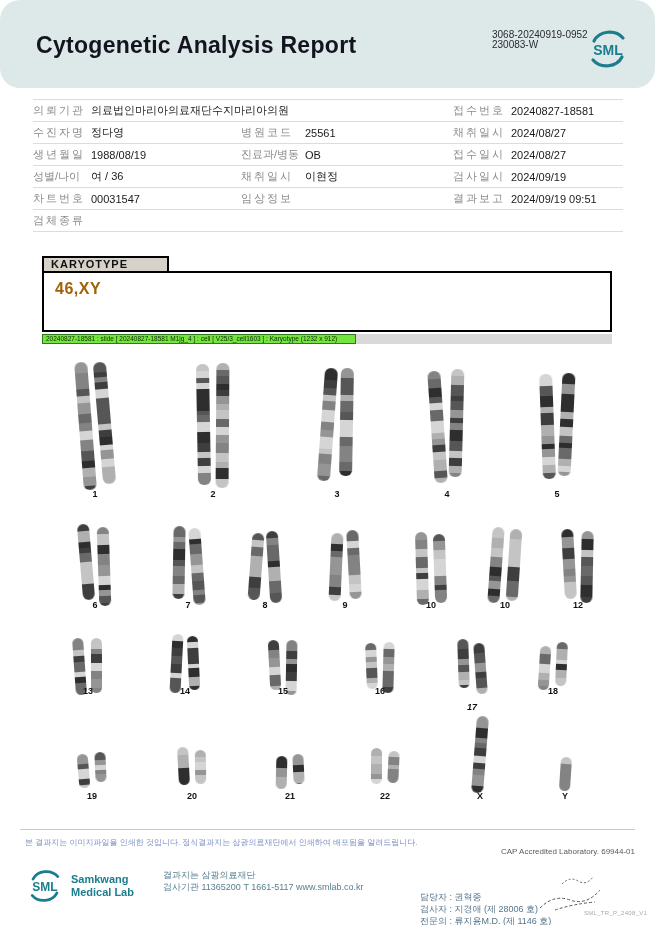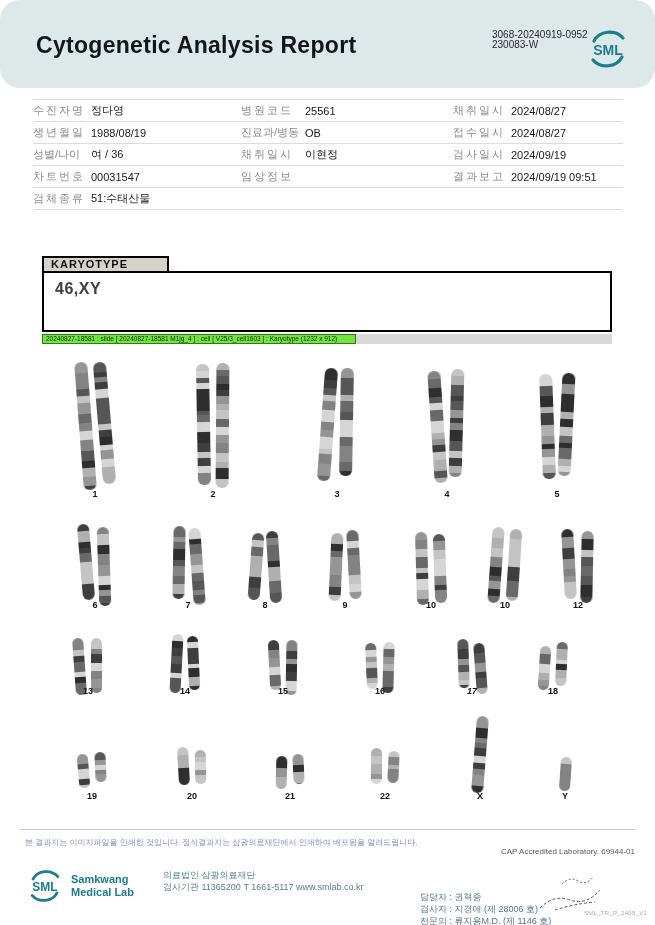--- a/index.html
+++ b/index.html
@@ -15,21 +15,21 @@
 
   
   .info-table { position:absolute; left:33px; top:99px; width:590px; border-top:1px solid #dcdcdc; font-size:11px; }
   .irow { display:grid; grid-template-columns:58px 150px 64px 148px 58px 1fr; align-items:center; height:22px; border-bottom:1px solid #dcdcdc; }
   .lbl { color:#8b8b8b; letter-spacing:2px; white-space:nowrap; }
   .val { color:#1a1a1a; white-space:nowrap; }
 
   
   .karyo-tab { position:absolute; left:42px; top:256px; width:127px; height:17px; background:#d6d2ca; border:2px solid #000; font-size:11px; font-weight:bold; color:#111; padding-left:7px; letter-spacing:1px; line-height:13px; }
   .karyo-box { position:absolute; left:42px; top:271px; width:570px; height:61px; background:#fff; border:2px solid #000; }
-  .karyo-result { font-size:16px; font-weight:bold; color:#404040; padding:7px 0 0 11px; letter-spacing:.5px; }
+  .karyo-result { font-size:16px; font-weight:bold; color:#a16207; padding:7px 0 0 11px; letter-spacing:.5px; }
   .status-bar { position:absolute; left:42px; top:334px; width:570px; height:10px; background:#d9d9d9; }
   .status-green { position:absolute; left:0; top:0; width:314px; height:10px; background:#74e53c; border:1px solid #2f7a1d; font-size:6.5px; line-height:8px; color:#102a10; white-space:nowrap; overflow:hidden; padding-left:3px; }
 
   
   .chromosome { position:absolute; border-radius:6px; filter:blur(.7px); opacity:.93; }
   .chr-label { position:absolute; width:30px; text-align:center; font-size:9px; font-weight:bold; color:#111; }
 
   
   .notes-sep { position:absolute; left:20px; top:829px; width:615px; border-top:1px solid #c9c9c9; }
   .notes { position:absolute; left:25px; top:838px; font-size:8px; color:#7d90c2; line-height:10px; }
@@ -57,20 +57,26 @@
     </div>
     <svg class="logo-top" width="46" height="42" viewBox="0 0 46 42">
       <path d="M9 13 A17 15 0 0 1 38 10" stroke="#1b7d8d" stroke-width="3.2" fill="none" stroke-linecap="round"></path>
       <path d="M37 29 A17 15 0 0 1 8 32" stroke="#1b7d8d" stroke-width="3.2" fill="none" stroke-linecap="round"></path>
       <text x="23" y="27" text-anchor="middle" font-size="14" font-weight="bold" fill="#1b7d8d">SML</text>
     </svg>
   </div>
 
   <div class="info-table">
     <div class="irow">
+      <span class="lbl">의뢰기관</span>
+      <span class="val" style="grid-column:2/5">의료법인마리아의료재단수지마리아의원</span>
+      <span class="lbl">접수번호</span>
+      <span class="val">20240827-18581</span>
+    </div>
+    <div class="irow">
       <span class="lbl">수진자명</span>
       <span class="val">정다영</span>
       <span class="lbl">병원코드</span>
       <span class="val">25561</span>
       <span class="lbl">채취일시</span>
       <span class="val">2024/08/27</span>
     </div>
     <div class="irow">
       <span class="lbl">생년월일</span>
       <span class="val">1988/08/19</span>
@@ -90,21 +96,20 @@
     <div class="irow">
       <span class="lbl">차트번호</span>
       <span class="val">00031547</span>
       <span class="lbl">임상정보</span>
       <span class="val"></span>
       <span class="lbl">결과보고</span>
       <span class="val">2024/09/19 09:51</span>
     </div>
     <div class="irow">
       <span class="lbl">검체종류</span>
-      <span class="val" style="grid-column:2/7">51:수태산물</span>
     </div>
   </div>
 
   <div class="karyo-tab">KARYOTYPE</div>
   <div class="karyo-box">
     <div class="karyo-result">46,XY</div>
   </div>
   <div class="status-bar">
     <div class="status-green">20240827-18581 : slide [ 20240827-18581 M1jg_4 ] : cell [ V25/3_cell1603 ] : Karyotype (1232 x 912)</div>
   </div>
@@ -121,21 +126,21 @@
       <path d="M37 29 A17 15 0 0 1 8 32" stroke="#1b7d8d" stroke-width="3.2" fill="none" stroke-linecap="round"></path>
       <text x="23" y="27" text-anchor="middle" font-size="14" font-weight="bold" fill="#1b7d8d">SML</text>
     </svg>
     <div class="logo-name">
       <div>Samkwang</div>
       <div>Medical Lab</div>
     </div>
   </div>
 
   <div class="addr-block">
-    <div>의료법인 삼광의료재단</div>
+    <div>결과지는 삼광의료재단</div>
     <div>검사기관 11365200 T 1661-5117 www.smlab.co.kr</div>
   </div>
 
   <div class="staff-block">
     <div>담당자 :  권혁중</div>
     <div>검사자 :  지경애 (제 28006 호)</div>
     <div>전문의 :  류지용M.D. (제 1146 호)</div>
     <div class="staff-indent">지현영M.D. (제 333 호)</div>
   </div>
 
@@ -189,21 +194,21 @@
     <div class="chromosome" style="left: 188px; top: 635.739px; width: 11px; height: 53.9159px; background: linear-gradient(rgb(31, 31, 31) 0%, rgb(31, 31, 31) 11.9%, rgb(210, 210, 210) 11.9%, rgb(210, 210, 210) 22.1%, rgb(48, 48, 48) 22.1%, rgb(48, 48, 48) 39.3%, rgb(48, 48, 48) 39.3%, rgb(48, 48, 48) 52%, rgb(210, 210, 210) 52%, rgb(210, 210, 210) 59.7%, rgb(31, 31, 31) 59.7%, rgb(31, 31, 31) 75.1%, rgb(171, 171, 171) 75.1%, rgb(171, 171, 171) 93.4%, rgb(31, 31, 31) 93.4%, rgb(31, 31, 31) 100%); transform: rotate(-2.6deg);"></div>
     <div class="chr-label" style="left: 170px; top: 686px;">14</div>
     <div class="chromosome" style="left: 269px; top: 640.114px; width: 11px; height: 50.2581px; background: linear-gradient(rgb(48, 48, 48) 0%, rgb(48, 48, 48) 20.9%, rgb(122, 122, 122) 20.9%, rgb(122, 122, 122) 35.4%, rgb(141, 141, 141) 35.4%, rgb(141, 141, 141) 54.4%, rgb(210, 210, 210) 54.4%, rgb(210, 210, 210) 69.4%, rgb(94, 94, 94) 69.4%, rgb(94, 94, 94) 82.2%, rgb(94, 94, 94) 82.2%, rgb(94, 94, 94) 92.7%, rgb(171, 171, 171) 92.7%, rgb(171, 171, 171) 100%); transform: rotate(-2.9deg);"></div>
     <div class="chromosome" style="left: 286px; top: 639.586px; width: 11px; height: 55.3846px; background: linear-gradient(rgb(122, 122, 122) 0%, rgb(122, 122, 122) 20%, rgb(48, 48, 48) 20%, rgb(48, 48, 48) 33.9%, rgb(141, 141, 141) 33.9%, rgb(141, 141, 141) 44.4%, rgb(31, 31, 31) 44.4%, rgb(31, 31, 31) 58.1%, rgb(48, 48, 48) 58.1%, rgb(48, 48, 48) 75.2%, rgb(210, 210, 210) 75.2%, rgb(210, 210, 210) 93.1%, rgb(141, 141, 141) 93.1%, rgb(141, 141, 141) 100%); transform: rotate(1deg);"></div>
     <div class="chr-label" style="left: 268px; top: 686px;">15</div>
     <div class="chromosome" style="left: 366px; top: 642.516px; width: 11px; height: 46.0032px; background: linear-gradient(rgb(94, 94, 94) 0%, rgb(94, 94, 94) 14.6%, rgb(210, 210, 210) 14.6%, rgb(210, 210, 210) 31.2%, rgb(141, 141, 141) 31.2%, rgb(141, 141, 141) 41%, rgb(192, 192, 192) 41%, rgb(192, 192, 192) 55.3%, rgb(74, 74, 74) 55.3%, rgb(74, 74, 74) 76.3%, rgb(171, 171, 171) 76.3%, rgb(171, 171, 171) 87.1%, rgb(210, 210, 210) 87.1%, rgb(210, 210, 210) 100%); transform: rotate(-2.4deg);"></div>
     <div class="chromosome" style="left: 383px; top: 641.988px; width: 11px; height: 51.1297px; background: linear-gradient(rgb(210, 210, 210) 0%, rgb(210, 210, 210) 13.7%, rgb(94, 94, 94) 13.7%, rgb(94, 94, 94) 29.7%, rgb(141, 141, 141) 29.7%, rgb(141, 141, 141) 43.9%, rgb(171, 171, 171) 43.9%, rgb(171, 171, 171) 56.9%, rgb(94, 94, 94) 56.9%, rgb(94, 94, 94) 69.3%, rgb(94, 94, 94) 69.3%, rgb(94, 94, 94) 87.5%, rgb(48, 48, 48) 87.5%, rgb(48, 48, 48) 100%); transform: rotate(1.6deg);"></div>
     <div class="chr-label" style="left: 365px; top: 686px;">16</div>
     <div class="chromosome" style="left: 458px; top: 638.917px; width: 11px; height: 48.7482px; background: linear-gradient(rgb(74, 74, 74) 0%, rgb(74, 74, 74) 21.1%, rgb(48, 48, 48) 21.1%, rgb(48, 48, 48) 39.9%, rgb(141, 141, 141) 39.9%, rgb(141, 141, 141) 53.4%, rgb(74, 74, 74) 53.4%, rgb(74, 74, 74) 66.9%, rgb(171, 171, 171) 66.9%, rgb(171, 171, 171) 83.3%, rgb(192, 192, 192) 83.3%, rgb(192, 192, 192) 94.4%, rgb(48, 48, 48) 94.4%, rgb(48, 48, 48) 100%); transform: rotate(-1.9deg);"></div>
     <div class="chromosome" style="left: 475px; top: 642.566px; width: 11px; height: 50.9837px; background: linear-gradient(rgb(48, 48, 48) 0%, rgb(48, 48, 48) 20.1%, rgb(74, 74, 74) 20.1%, rgb(74, 74, 74) 38.4%, rgb(141, 141, 141) 38.4%, rgb(141, 141, 141) 56.3%, rgb(48, 48, 48) 56.3%, rgb(48, 48, 48) 68.5%, rgb(74, 74, 74) 68.5%, rgb(74, 74, 74) 89.2%, rgb(171, 171, 171) 89.2%, rgb(171, 171, 171) 100%); transform: rotate(-4.2deg);"></div>
-    <div class="chr-label" style="left: 457px; top: 686px; font-style: italic;">17</div>
+    <div class="chr-label" style="left: 457px; top: 702px; font-style: italic;">17</div>
     <div class="chromosome" style="left: 539px; top: 646.262px; width: 11px; height: 44.2082px; background: linear-gradient(rgb(171, 171, 171) 0%, rgb(171, 171, 171) 17.1%, rgb(94, 94, 94) 17.1%, rgb(94, 94, 94) 41.6%, rgb(210, 210, 210) 41.6%, rgb(210, 210, 210) 61.7%, rgb(171, 171, 171) 61.7%, rgb(171, 171, 171) 76.6%, rgb(141, 141, 141) 76.6%, rgb(141, 141, 141) 90.4%, rgb(122, 122, 122) 90.4%, rgb(122, 122, 122) 100%); transform: rotate(3.6deg);"></div>
     <div class="chromosome" style="left: 556px; top: 642.419px; width: 11px; height: 43.5625px; background: linear-gradient(rgb(94, 94, 94) 0%, rgb(94, 94, 94) 16.1%, rgb(171, 171, 171) 16.1%, rgb(171, 171, 171) 39.9%, rgb(210, 210, 210) 39.9%, rgb(210, 210, 210) 50.1%, rgb(31, 31, 31) 50.1%, rgb(31, 31, 31) 63.4%, rgb(171, 171, 171) 63.4%, rgb(171, 171, 171) 82.2%, rgb(192, 192, 192) 82.2%, rgb(192, 192, 192) 100%); transform: rotate(2.6deg);"></div>
     <div class="chr-label" style="left: 538px; top: 686px;">18</div>
     <div class="chromosome" style="left: 78px; top: 753.677px; width: 11px; height: 34.306px; background: linear-gradient(rgb(141, 141, 141) 0%, rgb(141, 141, 141) 29.6%, rgb(74, 74, 74) 29.6%, rgb(74, 74, 74) 44%, rgb(210, 210, 210) 44%, rgb(210, 210, 210) 73.4%, rgb(48, 48, 48) 73.4%, rgb(48, 48, 48) 90.1%, rgb(192, 192, 192) 90.1%, rgb(192, 192, 192) 100%); transform: rotate(-4.8deg);"></div>
     <div class="chromosome" style="left: 95px; top: 751.642px; width: 11px; height: 30.308px; background: linear-gradient(rgb(74, 74, 74) 0%, rgb(74, 74, 74) 28.3%, rgb(141, 141, 141) 28.3%, rgb(141, 141, 141) 41.9%, rgb(210, 210, 210) 41.9%, rgb(210, 210, 210) 59.4%, rgb(122, 122, 122) 59.4%, rgb(122, 122, 122) 74.4%, rgb(141, 141, 141) 74.4%, rgb(141, 141, 141) 90.5%); transform: rotate(-2.5deg);"></div>
     <div class="chr-label" style="left: 77px; top: 791px;">19</div>
     <div class="chromosome" style="left: 178px; top: 746.932px; width: 11px; height: 38.1509px; background: linear-gradient(rgb(192, 192, 192) 0%, rgb(192, 192, 192) 20.7%, rgb(171, 171, 171) 20.7%, rgb(171, 171, 171) 38.1%, rgb(171, 171, 171) 38.1%, rgb(171, 171, 171) 54.7%, rgb(31, 31, 31) 54.7%, rgb(31, 31, 31) 70.4%, rgb(31, 31, 31) 70.4%, rgb(31, 31, 31) 92%); transform: rotate(-3.1deg);"></div>
     <div class="chromosome" style="left: 195px; top: 749.897px; width: 11px; height: 34.1528px; background: linear-gradient(rgb(171, 171, 171) 0%, rgb(171, 171, 171) 19.4%, rgb(192, 192, 192) 19.4%, rgb(192, 192, 192) 36%, rgb(210, 210, 210) 36%, rgb(210, 210, 210) 58.7%, rgb(141, 141, 141) 58.7%, rgb(141, 141, 141) 72.6%, rgb(192, 192, 192) 72.6%, rgb(192, 192, 192) 100%); transform: rotate(-0.8deg);"></div>
     <div class="chr-label" style="left: 177px; top: 791px;">20</div>
     <div class="chromosome" style="left: 276px; top: 755.522px; width: 11px; height: 32.7451px; background: linear-gradient(rgb(31, 31, 31) 0%, rgb(31, 31, 31) 37.2%, rgb(141, 141, 141) 37.2%, rgb(141, 141, 141) 62.8%, rgb(171, 171, 171) 62.8%, rgb(171, 171, 171) 90%, rgb(171, 171, 171) 90%, rgb(171, 171, 171) 100%); transform: rotate(1.4deg);"></div>

